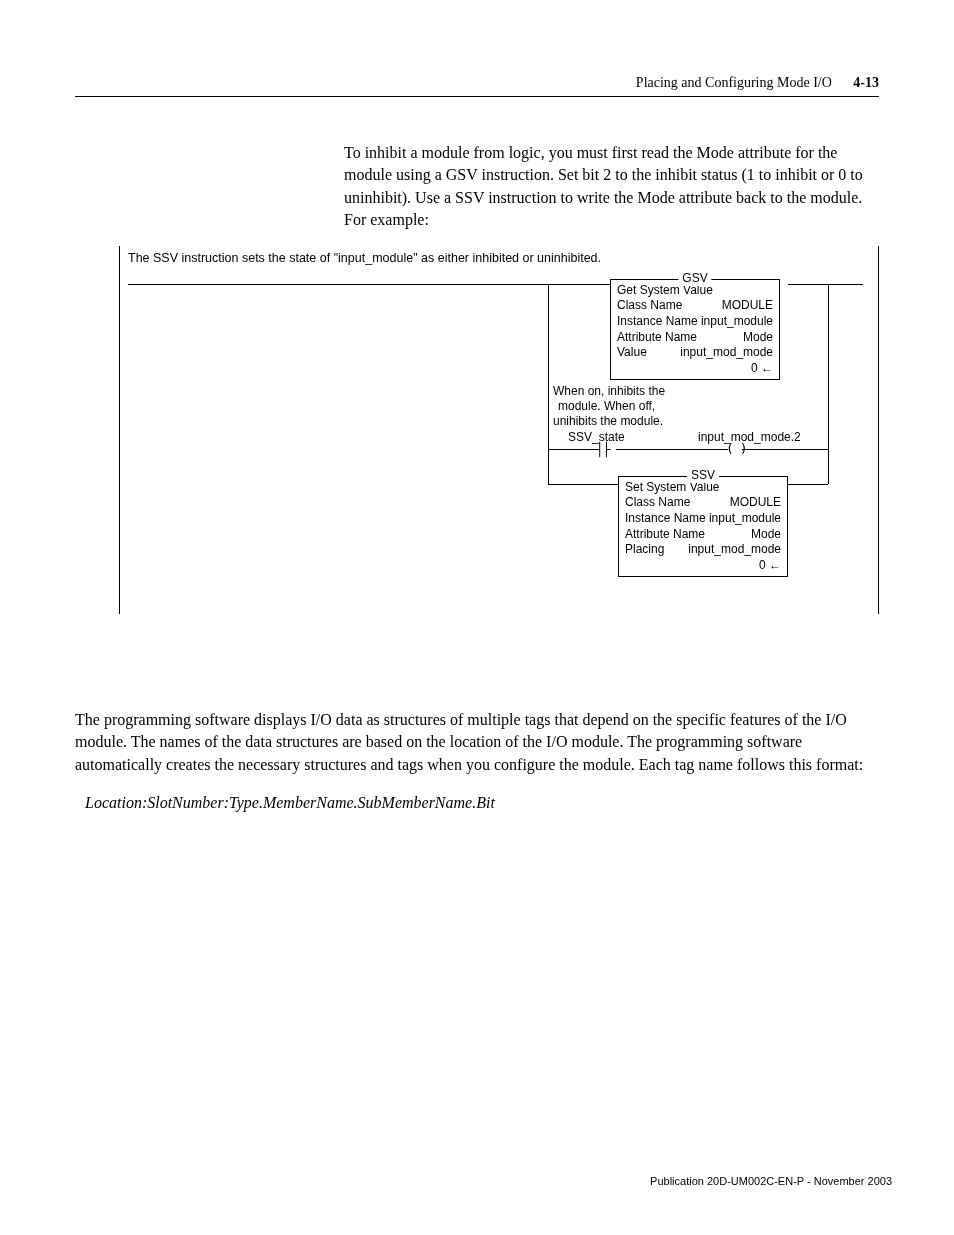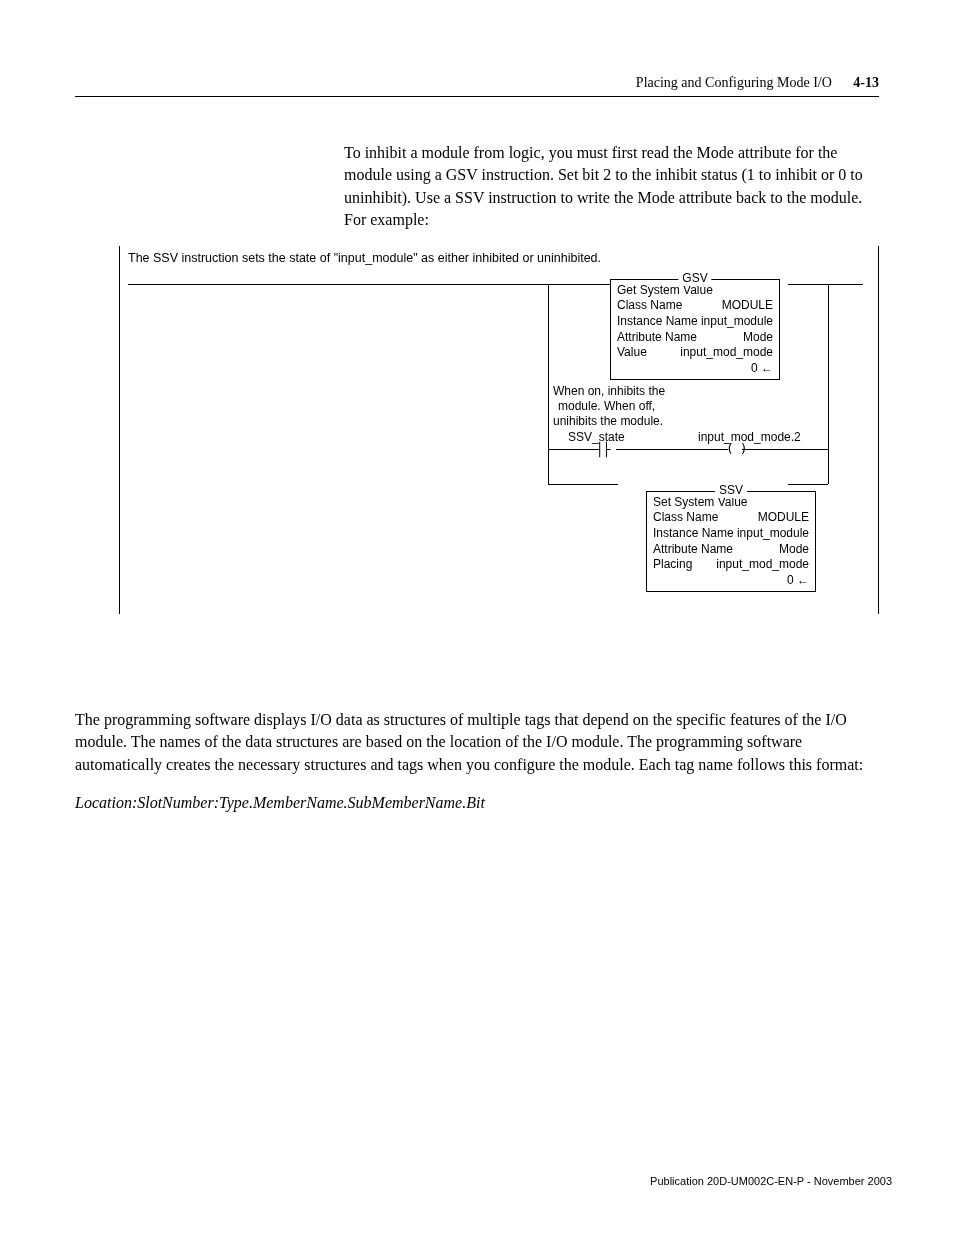--- a/index.html
+++ b/index.html
@@ -105,21 +105,21 @@
     font-family: Arial, Helvetica, sans-serif;
     font-size: 21px;
     font-weight: bold;
   }
   .section-body {
     flex: 1;
     font-size: 16px;
     line-height: 1.4;
   }
   .section-body p { margin-bottom: 16px; }
-  .italic { font-style: italic; }
+  .italic { font-style: italic; margin-left: 10px; }
   .footer {
     position: absolute;
     bottom: 48px;
     right: 62px;
     font-family: Arial, Helvetica, sans-serif;
     font-size: 11px;
   }
 </style>
 </head>
 <body>
@@ -182,21 +182,21 @@
       </div>
       <div class="contact-coil" style="left:570px; top:156px;">
         <span>input_mod_mode.2</span>
       </div>
       <div class="rung-line" style="left:420px; top:175px; width:50px;"></div>
       <div class="contact-coil" style="left:468px; top:168px;"><span class="contact-symbol">┤├</span></div>
       <div class="rung-line" style="left:488px; top:175px; width:112px;"></div>
       <div class="contact-coil" style="left:598px; top:167px;"><span class="contact-symbol">( )</span></div>
       <div class="rung-line" style="left:614px; top:175px; width:86px;"></div>
 
-      <div class="instr-box" style="left:490px; top:217px;margin-left:28px;">
+      <div class="instr-box" style="left:490px; top:202px;">
         <div class="instr-label">SSV</div>
         <div class="instr-row">
             <span>Set System Value</span>
           </div>
         <div class="instr-row">
             <span>Class Name</span>
             <span class="r">MODULE</span>
           </div>
         <div class="instr-row">
             <span>Instance Name</span>

